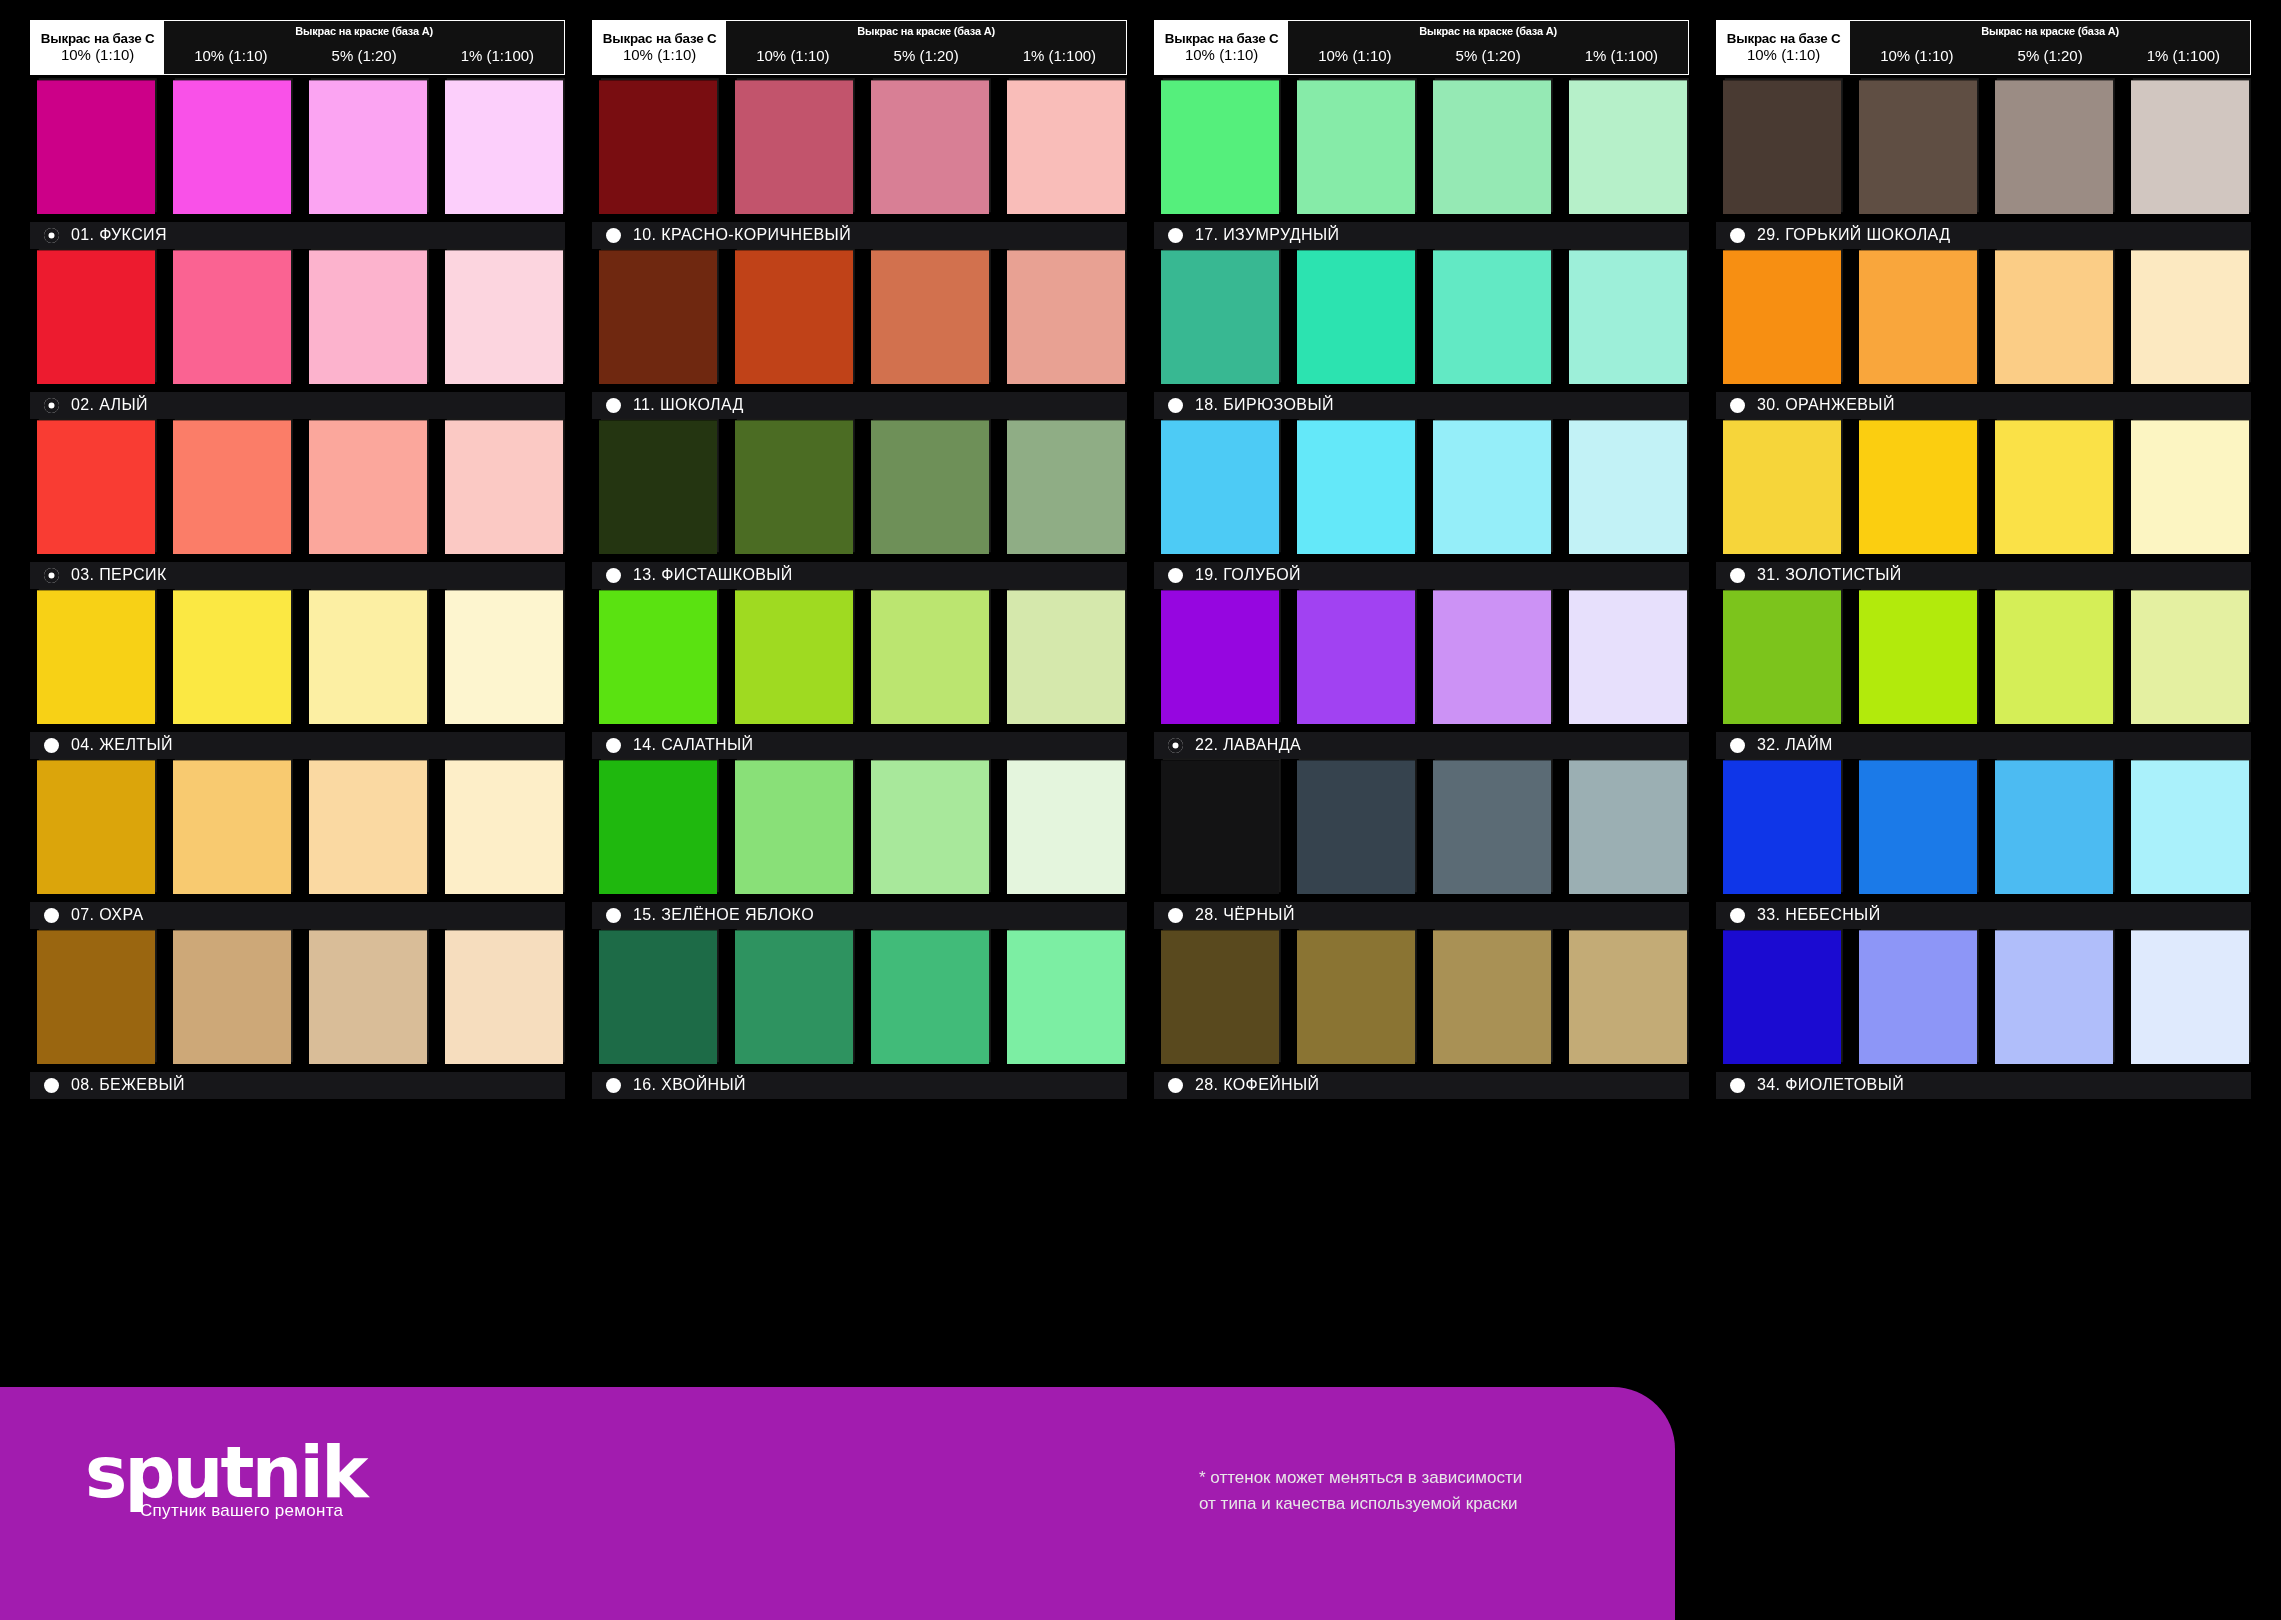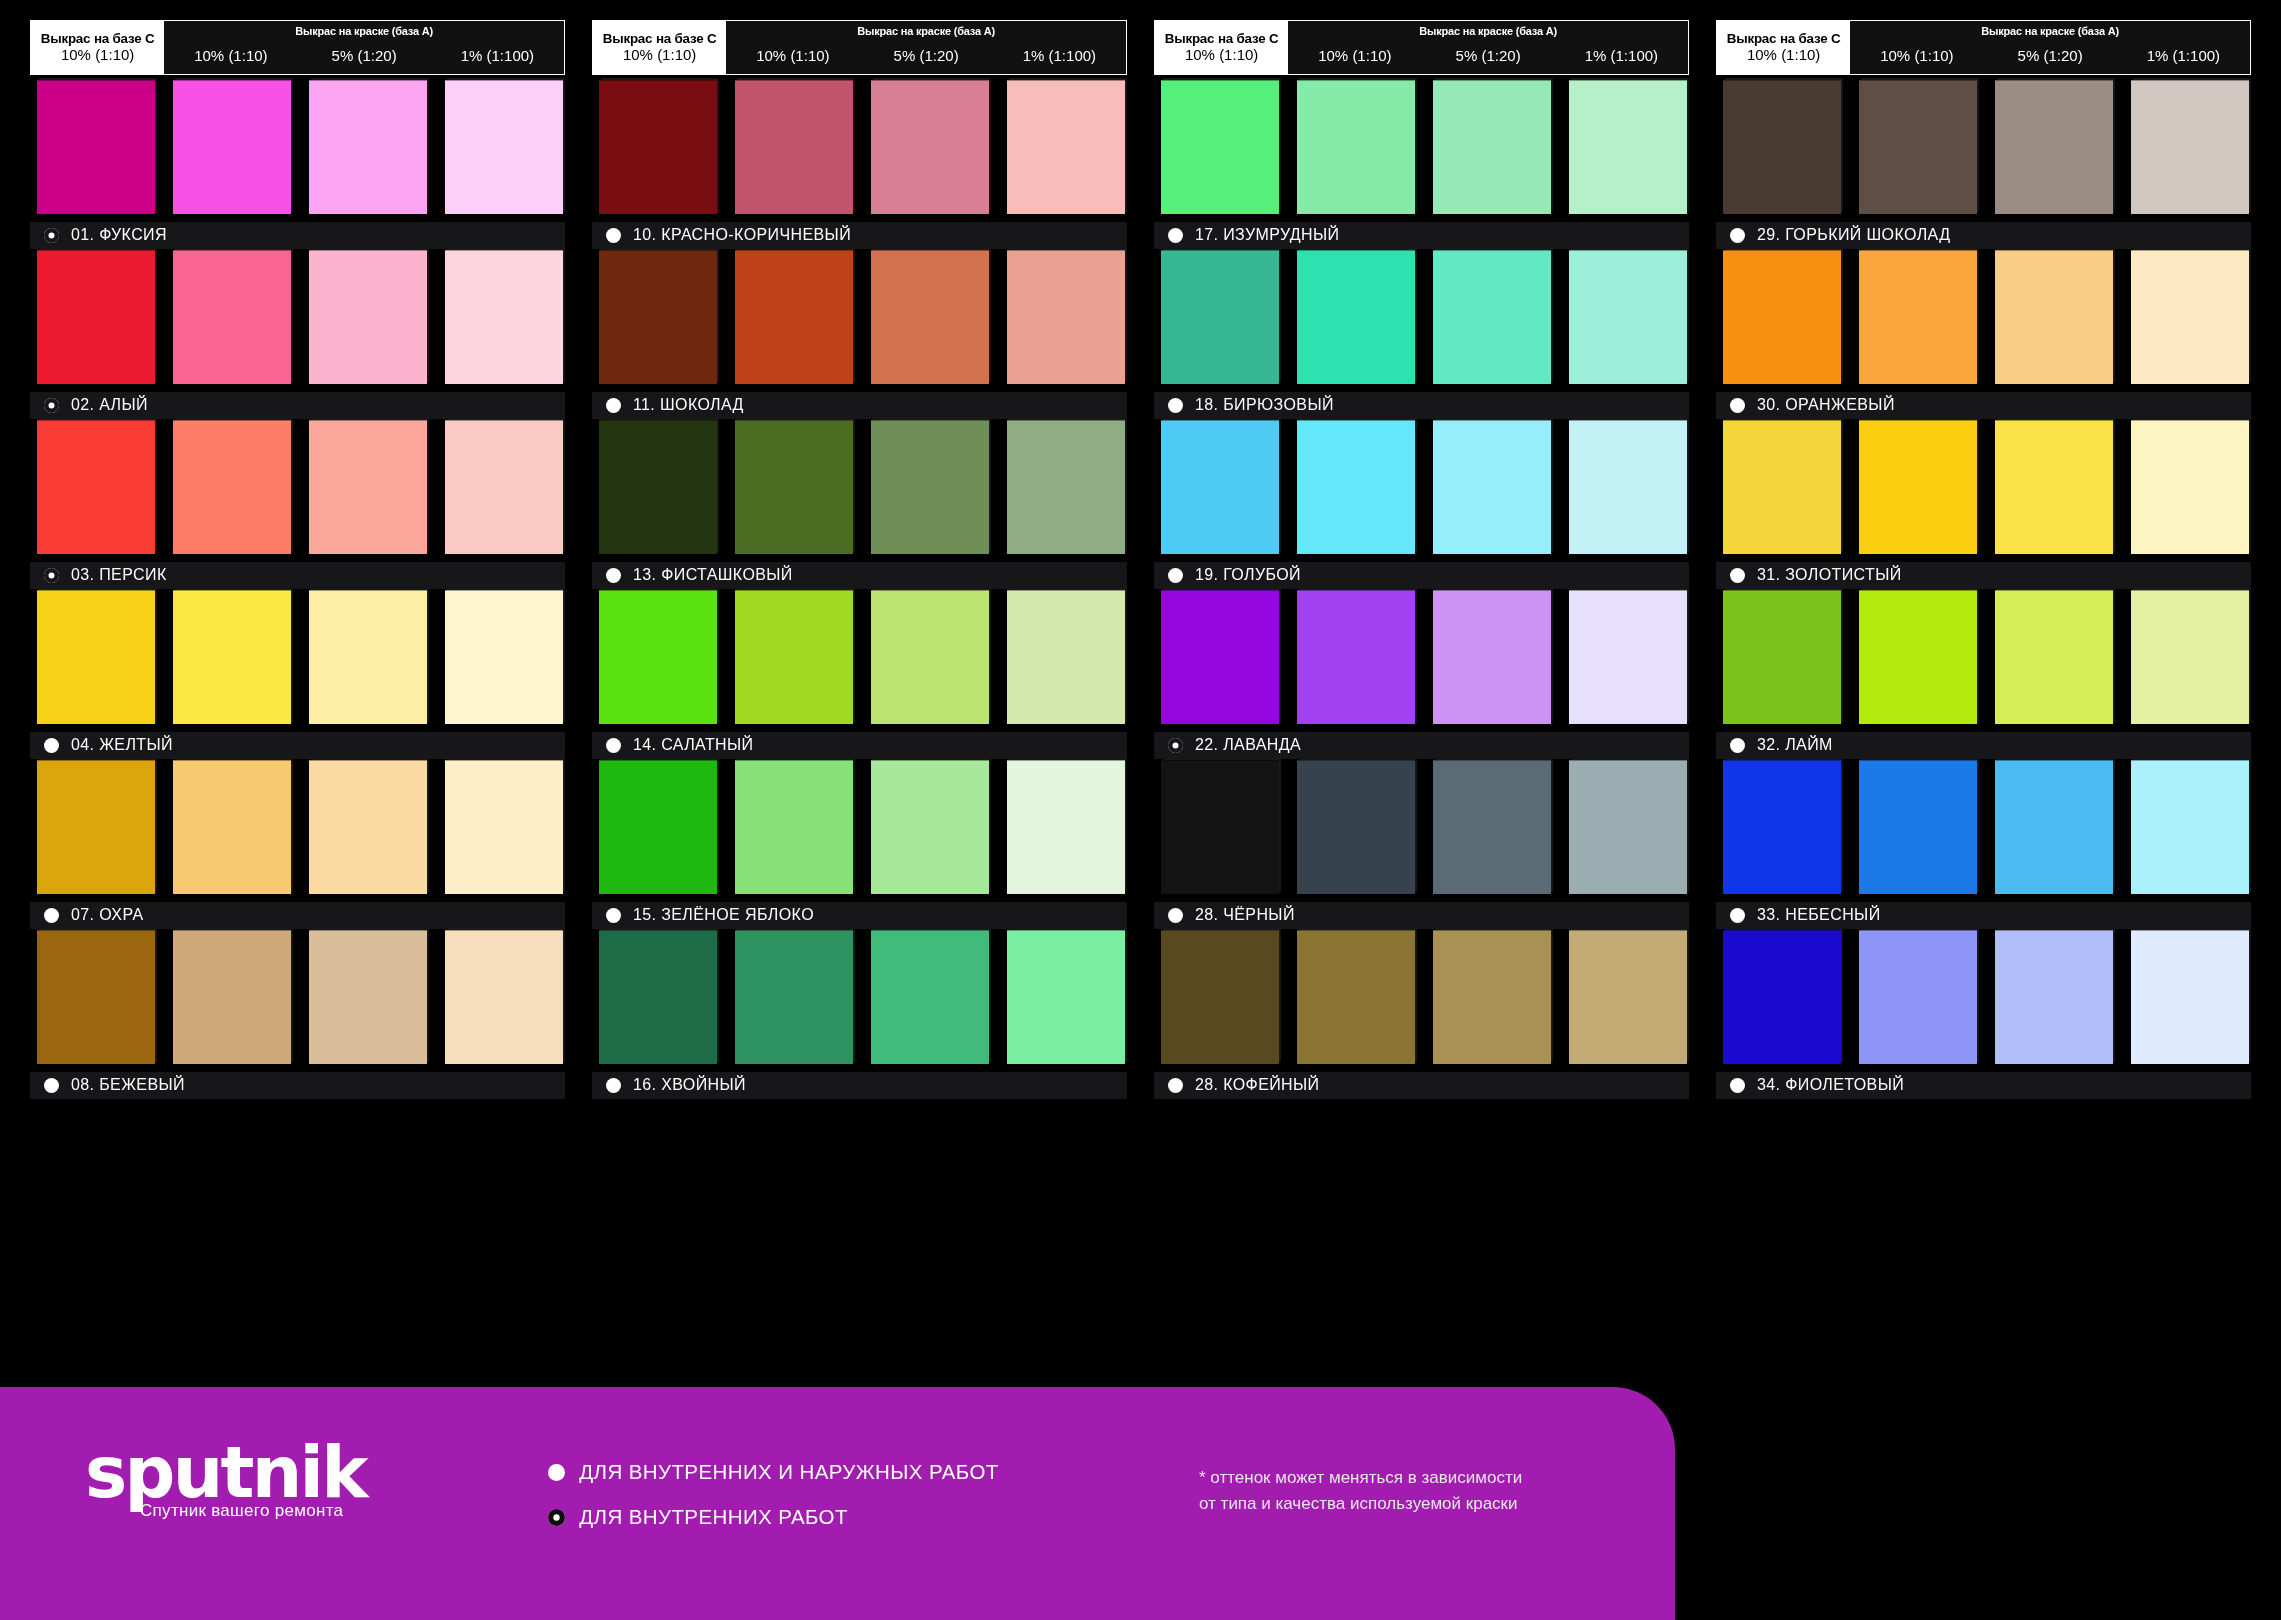--- a/index.html
+++ b/index.html
@@ -487,30 +487,20 @@
       </div>
     </div>
 
 
   <div class="footer">
     <div class="logo">
       <div class="word">sputnik</div>
       <div class="tag">Спутник вашего ремонта</div>
     </div>
 
-    <div class="legend">
-      <div class="legend-item">
-        <span class="dot filled"></span>
-        <span>ДЛЯ ВНУТРЕННИХ И НАРУЖНЫХ РАБОТ</span>
-      </div>
-      <div class="legend-item">
-        <span class="dot hollow"></span>
-        <span>ДЛЯ ВНУТРЕННИХ РАБОТ</span>
-      </div>
-    </div>
 
     <div class="note">
       <div>* оттенок может меняться в зависимости</div>
       <div>от типа и качества используемой краски</div>
     </div>
   </div>
 
 </div>
 
 

